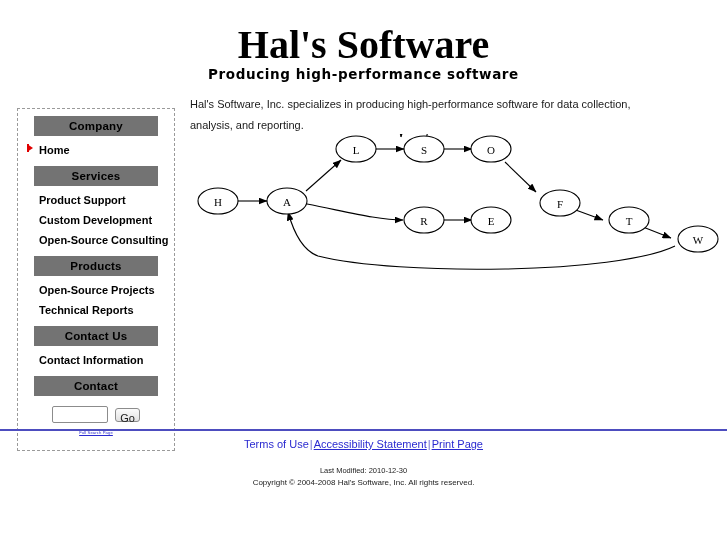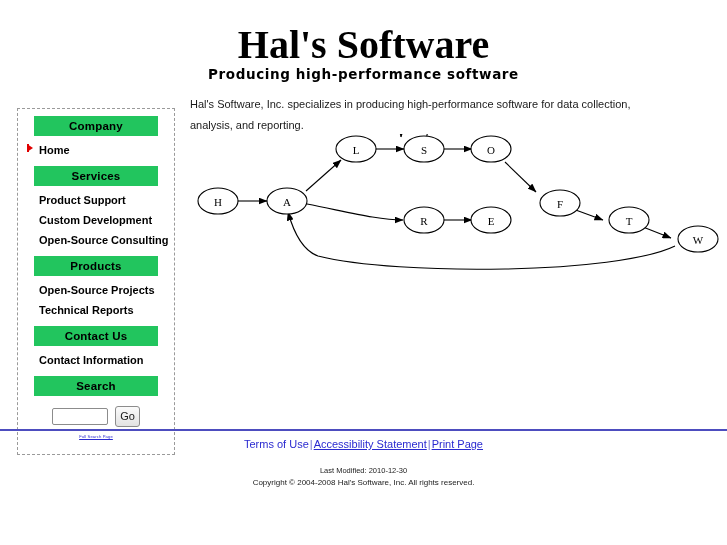--- a/index.html
+++ b/index.html
@@ -52,21 +52,21 @@
     width: 158px;
     border: 1px dashed #9a9a9a;
     background: #ffffff;
     padding: 0;
     box-sizing: border-box;
   }
   .sidebar-inner {
     padding: 7px 0 12px 0;
   }
   .section-head {
-    background: #22c55e;
+    background: #737373;
     text-align: center;
     font-weight: bold;
     font-size: 11.5px;
     color: #000000;
     padding: 4px 0 4px 0;
     margin: 0 16px;
     letter-spacing: 0.2px;
   }
   .sidebar-links {
     padding: 4px 0 6px 0;
@@ -122,21 +122,21 @@
     background: #ffffff;
     border-radius: 2px;
     font-family: "Liberation Sans", sans-serif;
     font-size: 11px;
     padding: 0 3px;
     box-sizing: border-box;
     outline: none;
   }
   .go-button {
     width: 25px;
-    height: 21px;
+    height: 14px;
     border: 1px solid #8c8c8c;
     border-radius: 3px;
     background: linear-gradient(#fbfbfb, #e2e2e2);
     font-family: "Liberation Sans", sans-serif;
     font-size: 11px;
     color: #1a1a1a;
     cursor: pointer;
     padding: 0;
     line-height: 19px;
   }
@@ -259,21 +259,21 @@
         </a>
       </div>
 
       <div class="section-head">Contact Us</div>
       <div class="sidebar-links">
         <a class="nav-item" href="#">
           <span>Contact Information</span>
         </a>
       </div>
 
-      <div class="section-head">Search</div>
+      <div class="section-head">Contact</div>
       <div class="search-area">
         <div class="search-row">
           <input class="search-input" type="text" placeholder="" style="">
           <button class="go-button">Go</button>
         </div>
         <a class="full-search-link" href="#">Full Search Page</a>
       </div>
 
     </div>
   </div>

